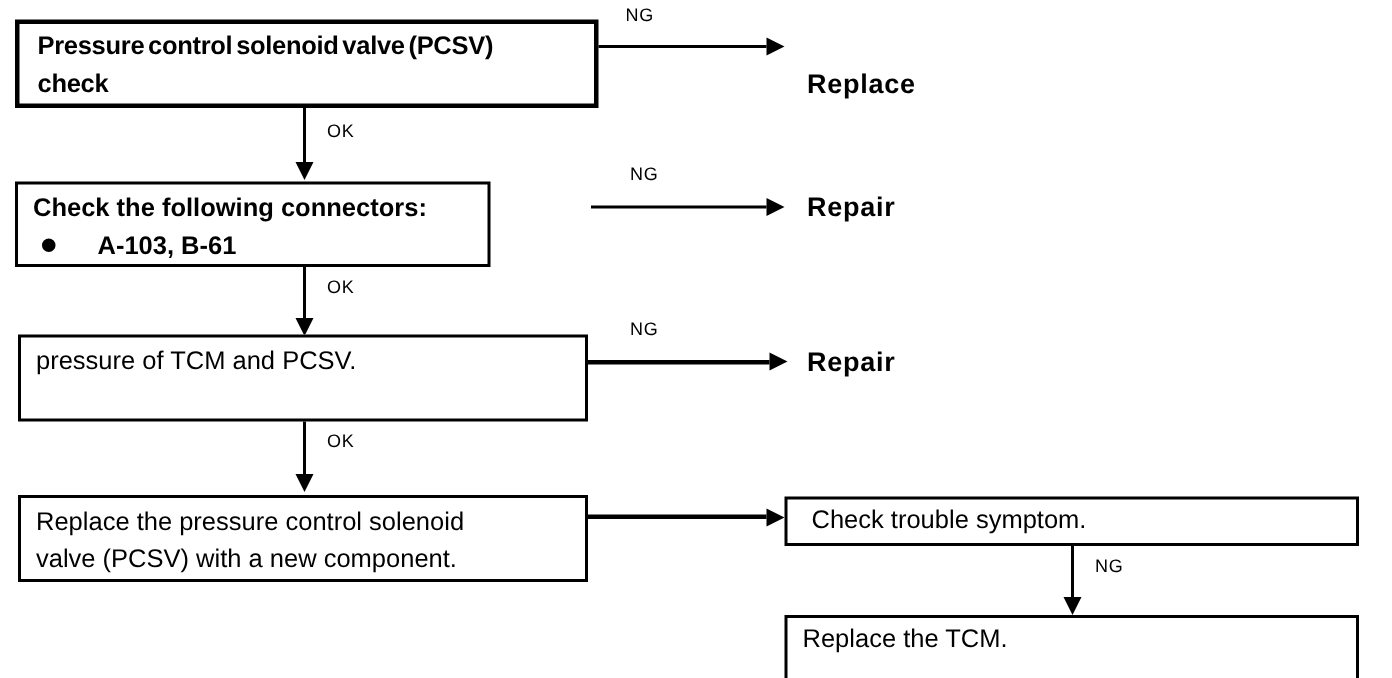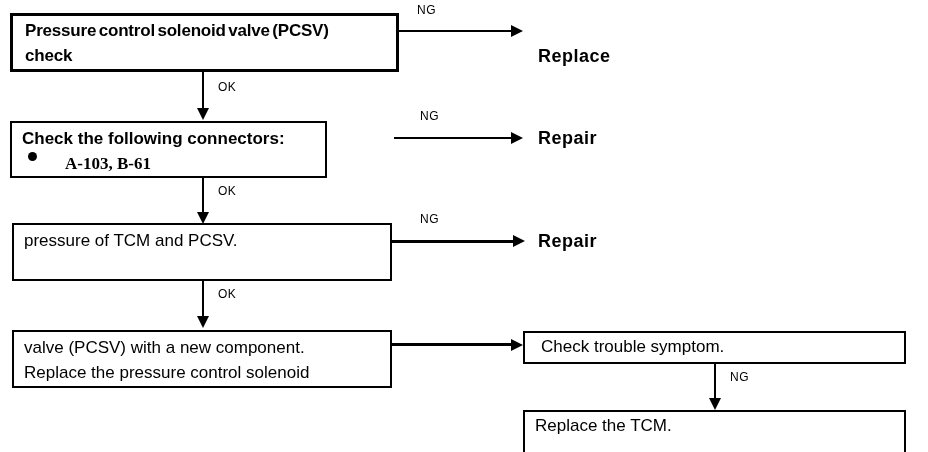--- a/index.html
+++ b/index.html
@@ -22,23 +22,22 @@
     font-size: 17px;
     line-height: 1.45;
     padding: 4px 10px;
     color: #000;
   }
   .box.thick { border-width: 3px; padding: 3px 12px; }
   .bold { font-weight: 700; }
   .tight { word-spacing: -2px; letter-spacing: -0.2px; }
   .bullet-row {
     display: flex;
-    align-items: flex-start;
+    align-items: center;
     font-weight: 700;
-    font-family: Liberation Serif, serif;
   }
   .bullet-dot {
     width: 9px;
     height: 9px;
     border-radius: 50%;
     background: #000;
     margin-left: 6px;
     margin-right: 28px;
     flex: 0 0 auto;
   }
@@ -115,22 +114,22 @@
   <div class="lbl" style="left:420px; top:212px;">NG</div>
   <div class="hline thick3" style="left:392px; top:240px; width:121px;"></div>
   <div class="arrow-right" style="left:513px; top:235px;"></div>
   <div class="outcome" style="left:538px; top:231px;">Repair</div>
 
   <div class="vline" style="left:202px; top:281px; height:37px;"></div>
   <div class="arrow-down" style="left:197px; top:316px;"></div>
   <div class="lbl" style="left:218px; top:287px;">OK</div>
 
   <div class="box" style="left:12px; top:330px; width:380px; height:58px;">
+    <div>Replace the pressure control solenoid</div>
     <div>valve (PCSV) with a new component.</div>
-    <div>Replace the pressure control solenoid</div>
   </div>
 
   <div class="hline thick3" style="left:392px; top:343px; width:119px;"></div>
   <div class="arrow-right" style="left:511px; top:339px;"></div>
 
   <div class="box" style="left:523px; top:331px; width:383px; height:33px; padding-top:2px;padding-left:16px;">
     <div>Check trouble symptom.</div>
   </div>
 
   <div class="vline" style="left:714px; top:364px; height:36px;"></div>

